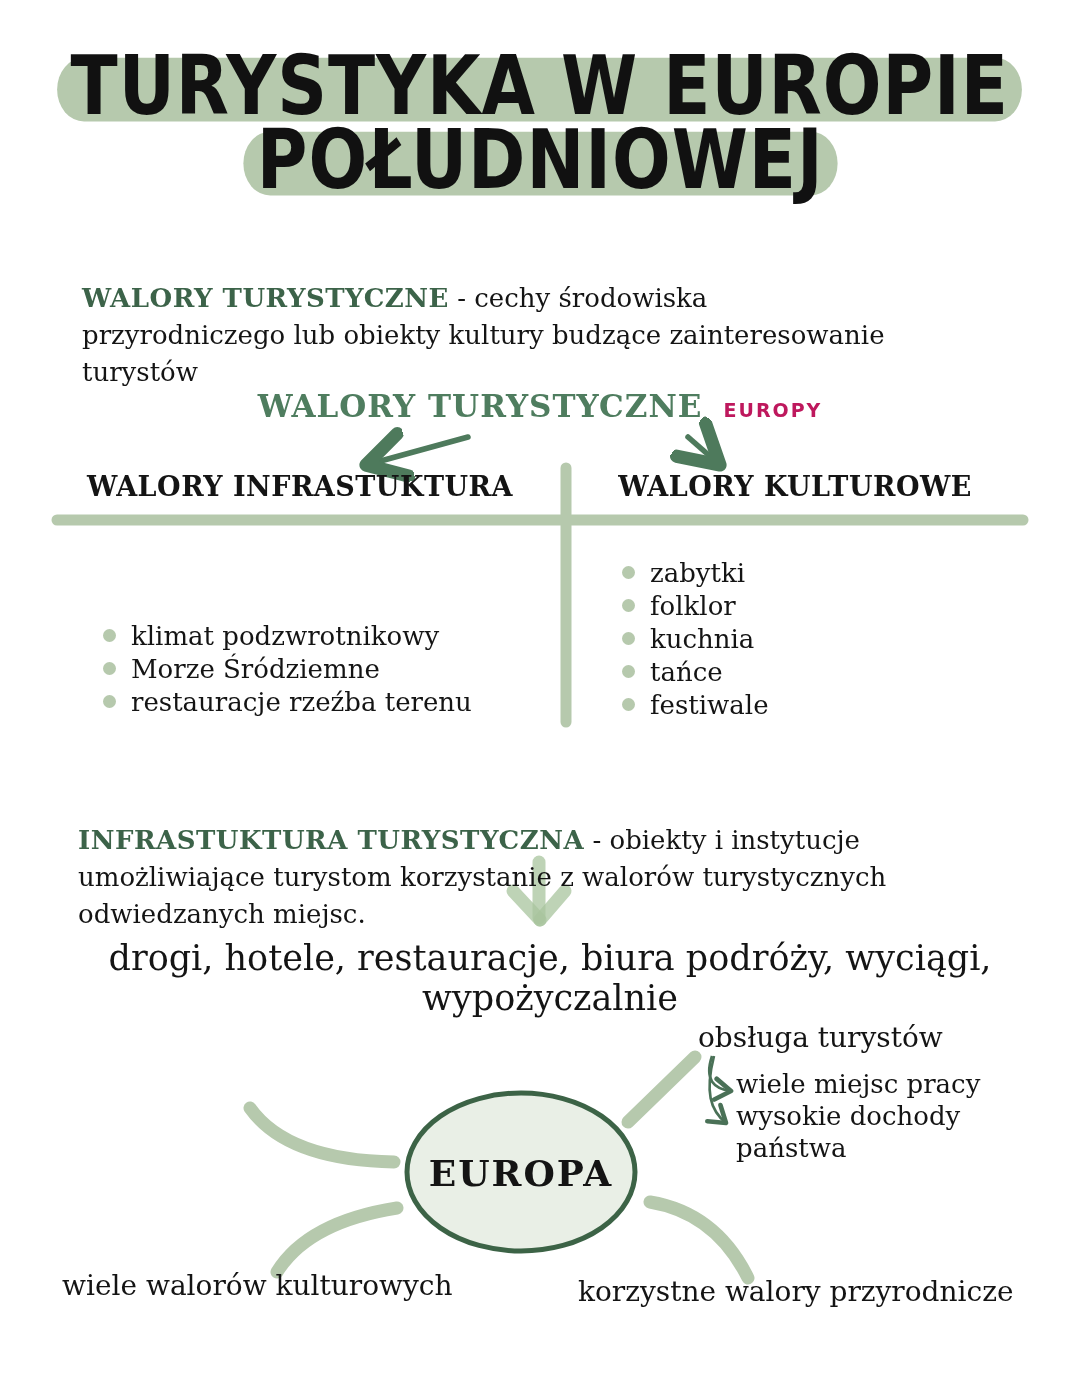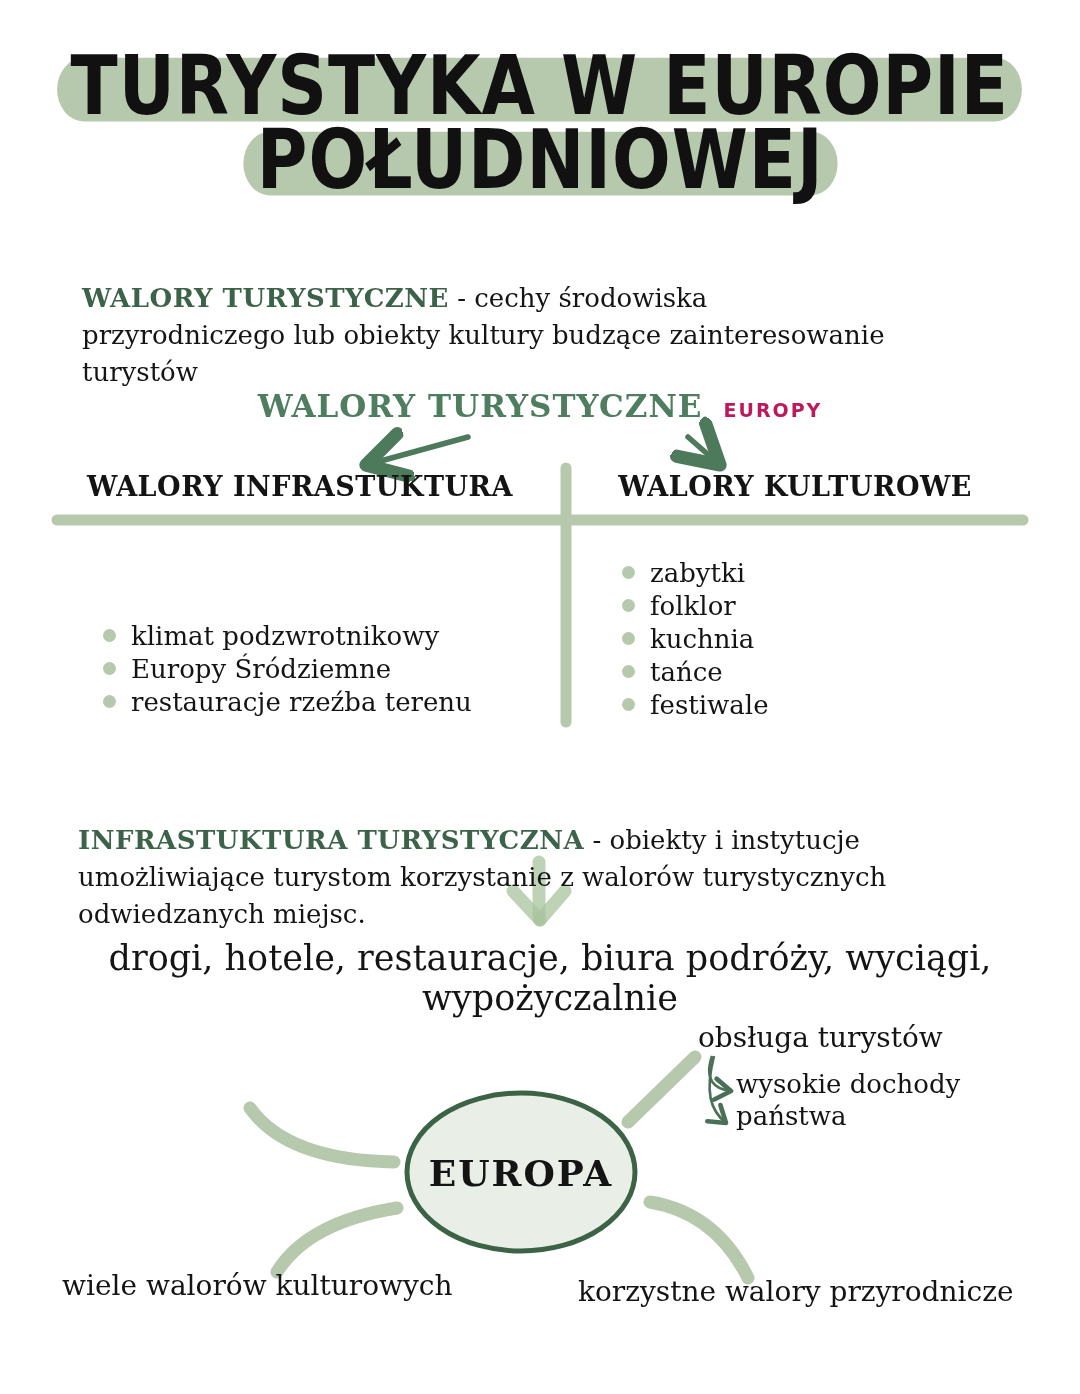--- a/index.html
+++ b/index.html
@@ -155,39 +155,40 @@
   <div class="tchart-heading">
     <span class="main">WALORY TURYSTYCZNE</span>
     <span class="suffix">Europy</span>
   </div>
 
   <div class="col-header left">WALORY INFRASTUKTURA</div>
   <div class="col-header right">WALORY KULTUROWE</div>
 
   <ul class="blist left">
     <li>klimat podzwrotnikowy</li>
-    <li>Europy Śródziemne</li>
+    <li>Morze Śródziemne</li>
     <li>restauracje rzeźba terenu</li>
   </ul>
   <ul class="blist right">
     <li>zabytki</li>
     <li>folklor</li>
     <li>kuchnia</li>
     <li>tańce</li>
     <li>festiwale</li>
   </ul>
 
   <p class="def def2">
     <span class="term">INFRASTUKTURA TURYSTYCZNA</span>
     <span>- obiekty i instytucje umożliwiające turystom korzystanie z walorów turystycznych odwiedzanych miejsc.</span>
   </p>
 
   <div class="examples">drogi, hotele, restauracje, biura podróży, wyciągi, wypożyczalnie</div>
 
   <div class="mm-label mm-tr">obsługa turystów</div>
   <div class="mm-label mm-subs">
+    <div class="mm-sub-item">wiele miejsc pracy</div>
     <div class="mm-sub-item">wysokie dochody państwa</div>
   </div>
   <div class="mm-label mm-center">EUROPA</div>
   <div class="mm-label mm-bl">wiele walorów kulturowych</div>
   <div class="mm-label mm-br">korzystne walory przyrodnicze</div>
 
 </div>
 
 </body></html>

